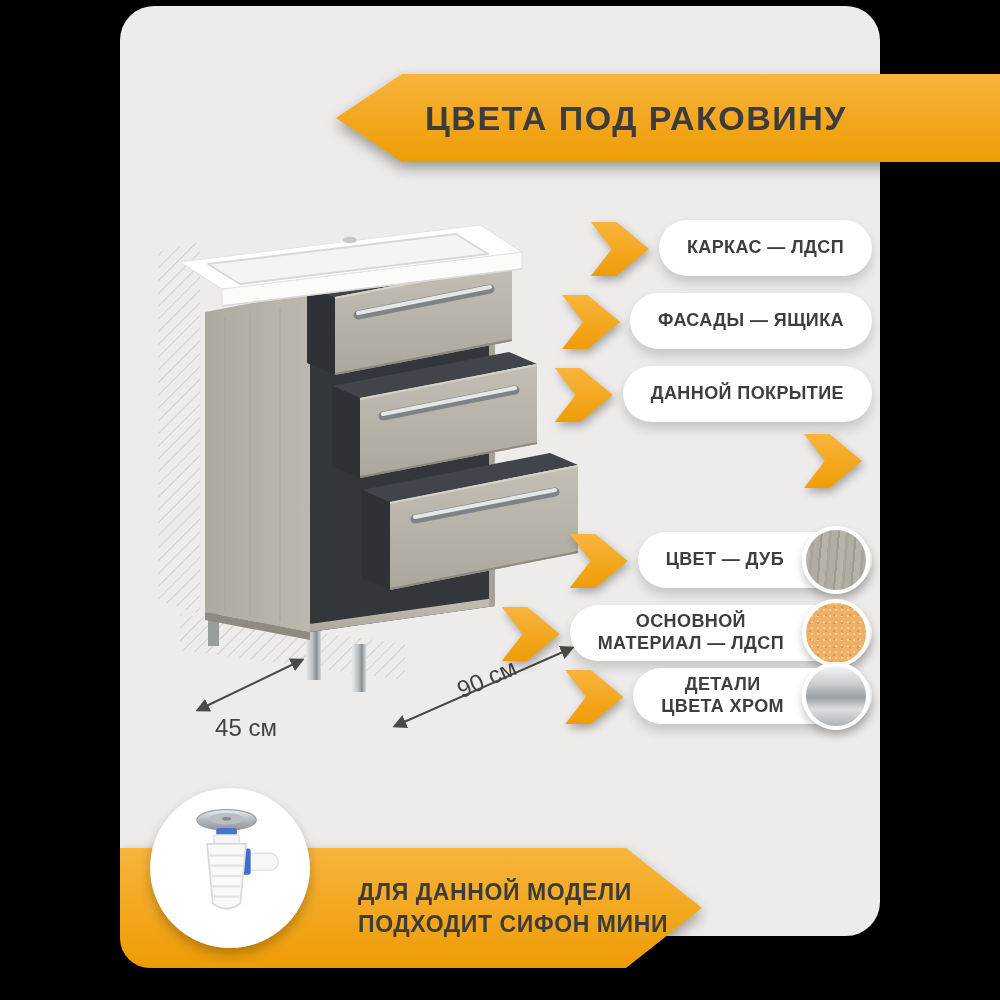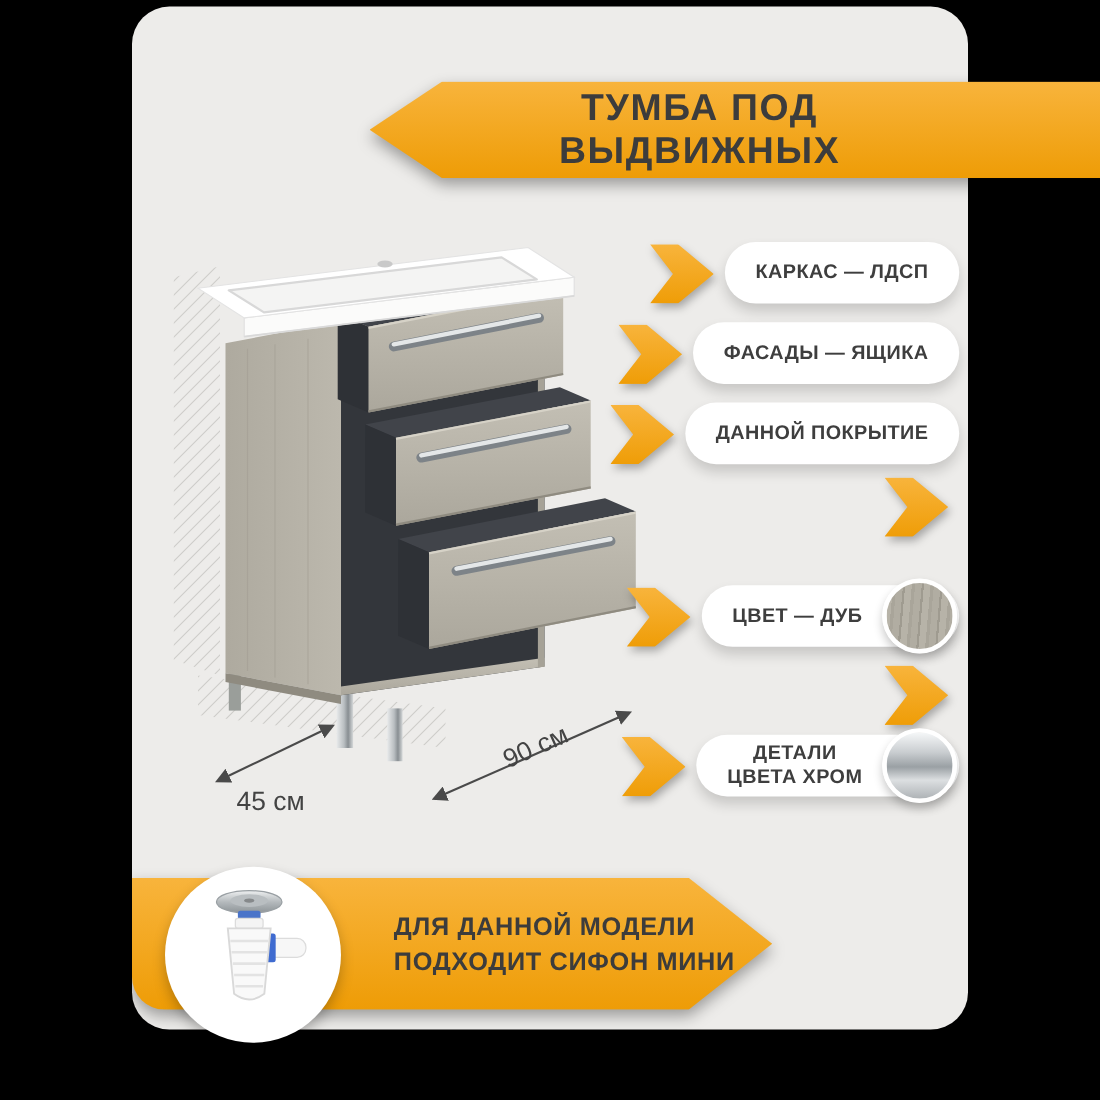--- a/index.html
+++ b/index.html
@@ -37,21 +37,21 @@
   .swatch-oak{background:
       repeating-linear-gradient(95deg,#b7b3a8 0 6px,#a9a59a 6px 9px,#b1ada2 9px 15px,#9f9b90 15px 17px);}
   .swatch-ldsp{background-color:#eeb066;
       background-image:radial-gradient(#dd9a46 1.3px,transparent 1.5px),
                        radial-gradient(#f8d09c 1.1px,transparent 1.3px);
       background-size:8px 8px,6px 6px;background-position:0 0,3px 4px;}
   .swatch-chrome{background:linear-gradient(180deg,#f5f7f8 0%,#c9cdd0 30%,#969c a0 0,#9aa0a4 52%,#dcdfe1 72%,#aeb3b6 100%);}
   .swatch-chrome{background:linear-gradient(180deg,#f5f7f8 0%,#c9cdd0 30%,#9aa0a4 52%,#dcdfe1 72%,#aeb3b6 100%);}
 
   
-  .footer-wrap{position:absolute;left:120px;top:798px;width:582px;height:120px;
+  .footer-wrap{position:absolute;left:120px;top:848px;width:582px;height:120px;
                filter:drop-shadow(0 6px 7px rgba(0,0,0,.35));}
   .footer-banner{width:100%;height:100%;
       clip-path:path("M0 0 H506 L582 60 L506 120 H30 A30 30 0 0 1 0 90 Z");
       background:linear-gradient(180deg,#f8b43c 0%,#ee9c06 100%);position:relative;}
   .footer-note{position:absolute;left:238px;top:50%;transform:translateY(-50%);
                font-size:23px;font-weight:600;letter-spacing:.6px;line-height:1.4;
                white-space:pre-line;color:#3c3c3c;}
   .siphon-circle{position:absolute;left:150px;top:788px;width:160px;height:160px;
                  background:#fff;border-radius:50%;
                  box-shadow:0 6px 12px rgba(0,0,0,.25);display:flex;
@@ -60,21 +60,21 @@
   
   .cabinet-svg{position:absolute;left:150px;top:212px;}
 </style>
 </head>
 <body>
 
 <div class="card"></div>
 
 <div class="banner-wrap">
   <div class="banner">
-    <div class="banner-title">ТУМБА ПОД ВЫДВИЖНЫХ</div>
+    <div class="banner-title">ЦВЕТА ПОД РАКОВИНУ</div>
   </div>
 </div>
 
 <svg class="cabinet-svg" width="470" height="530" viewBox="0 0 470 530">
   <defs>
     <pattern id="hatch" width="9" height="9" patternUnits="userSpaceOnUse" patternTransform="rotate(45)">
       <line x1="0" y1="0" x2="0" y2="9" stroke="#c3c2bf" stroke-width="1.6"></line>
     </pattern>
     <linearGradient id="woodSide" x1="0" y1="0" x2="1" y2="0">
       <stop offset="0" stop-color="#aeaa9f"></stop>
@@ -214,20 +214,25 @@
   <div class="pill pill-swatch">
     <span class="feat-label">ЦВЕТ — ДУБ</span>
     <span class="swatch swatch-oak"></span>
   </div>
 </div>
 
 <div class="feat-row" style="top:605px">
   <span class="arrow-wrap">
       <span class="feat-arrow"></span>
     </span>
+  <div class="pill pill-swatch">
+    <span class="feat-label">ОСНОВНОЙ
+МАТЕРИАЛ — ЛДСП</span>
+    <span class="swatch swatch-ldsp"></span>
+  </div>
 </div>
 
 <div class="feat-row" style="top:668px">
   <span class="arrow-wrap">
       <span class="feat-arrow"></span>
     </span>
   <div class="pill pill-swatch">
     <span class="feat-label">ДЕТАЛИ
 ЦВЕТА ХРОМ</span>
     <span class="swatch swatch-chrome"></span>

